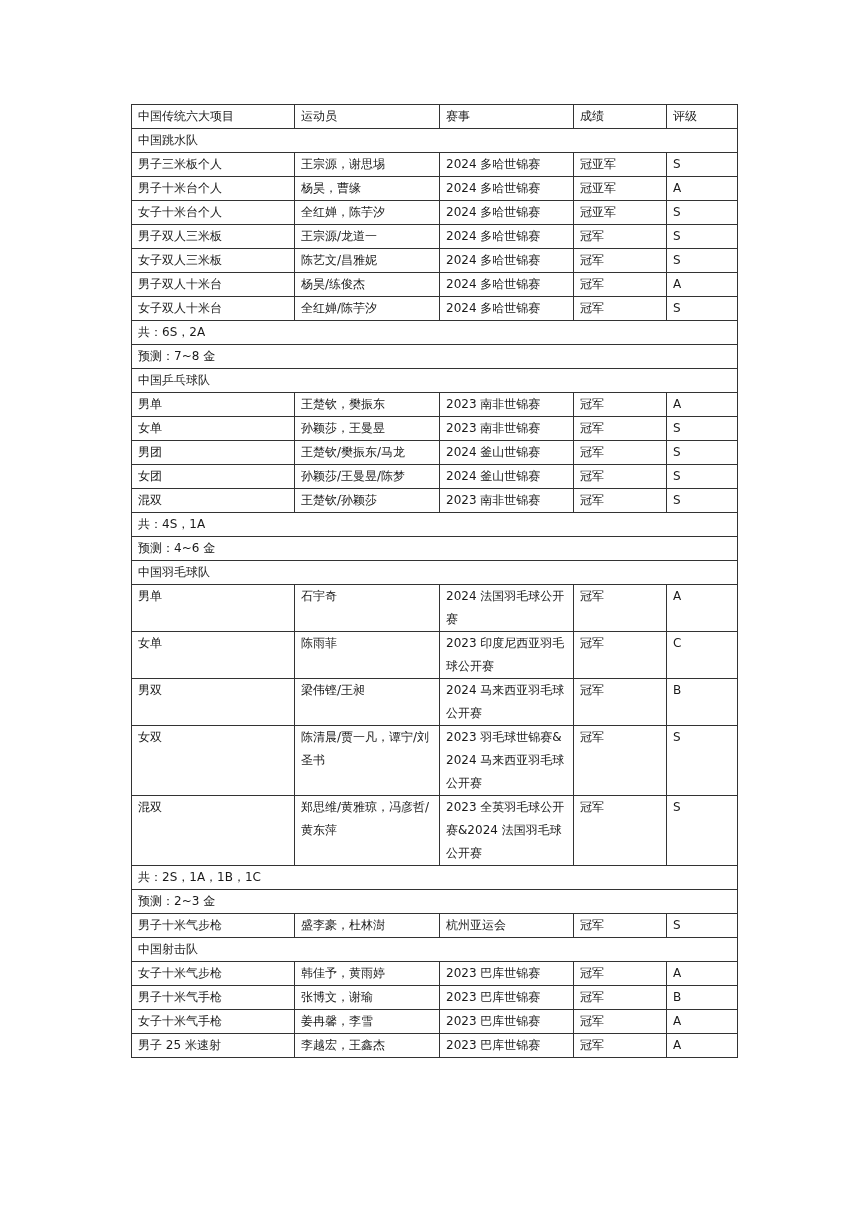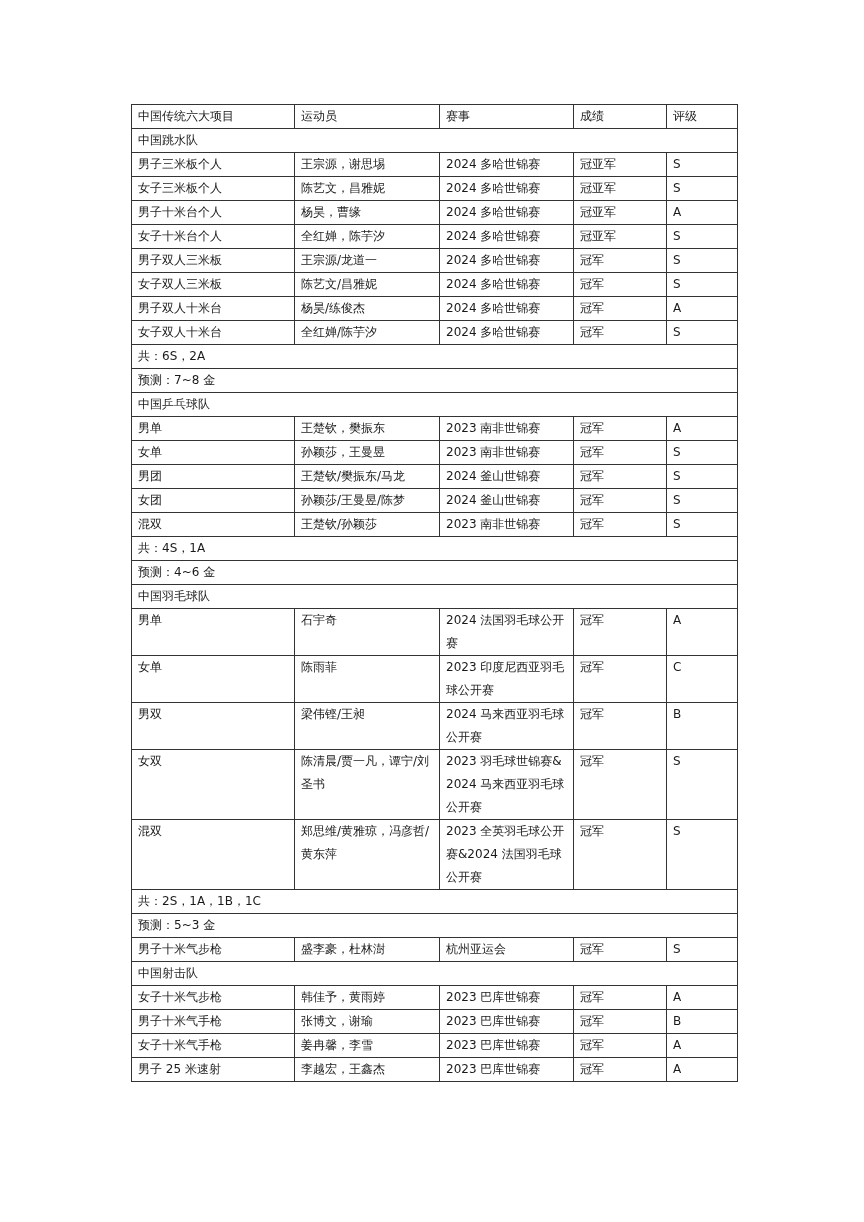--- a/index.html
+++ b/index.html
@@ -37,27 +37,20 @@
           <td colspan="5" class="c">中国跳水队</td>
         </tr>
         <tr>
           <td>男子三米板个人</td>
           <td>王宗源，谢思埸</td>
           <td>2024 多哈世锦赛</td>
           <td>冠亚军</td>
           <td>S</td>
         </tr>
         <tr>
-          <td>女子三米板个人</td>
-          <td>陈艺文，昌雅妮</td>
-          <td>2024 多哈世锦赛</td>
-          <td>冠亚军</td>
-          <td>S</td>
-        </tr>
-        <tr>
           <td>男子十米台个人</td>
           <td>杨昊，曹缘</td>
           <td>2024 多哈世锦赛</td>
           <td>冠亚军</td>
           <td>A</td>
         </tr>
         <tr>
           <td>女子十米台个人</td>
           <td>全红婵，陈芋汐</td>
           <td>2024 多哈世锦赛</td>
@@ -177,21 +170,21 @@
           <td>混双</td>
           <td>郑思维/黄雅琼，冯彦哲/黄东萍</td>
           <td>2023 全英羽毛球公开赛&amp;2024 法国羽毛球公开赛</td>
           <td>冠军</td>
           <td>S</td>
         </tr>
         <tr>
           <td colspan="5" class="c">共：2S，1A，1B，1C</td>
         </tr>
         <tr>
-          <td colspan="5" class="c">预测：5~3 金</td>
+          <td colspan="5" class="c">预测：2~3 金</td>
         </tr>
         <tr>
           <td>男子十米气步枪</td>
           <td>盛李豪，杜林澍</td>
           <td>杭州亚运会</td>
           <td>冠军</td>
           <td>S</td>
         </tr>
         <tr>
           <td colspan="5" class="c">中国射击队</td>

